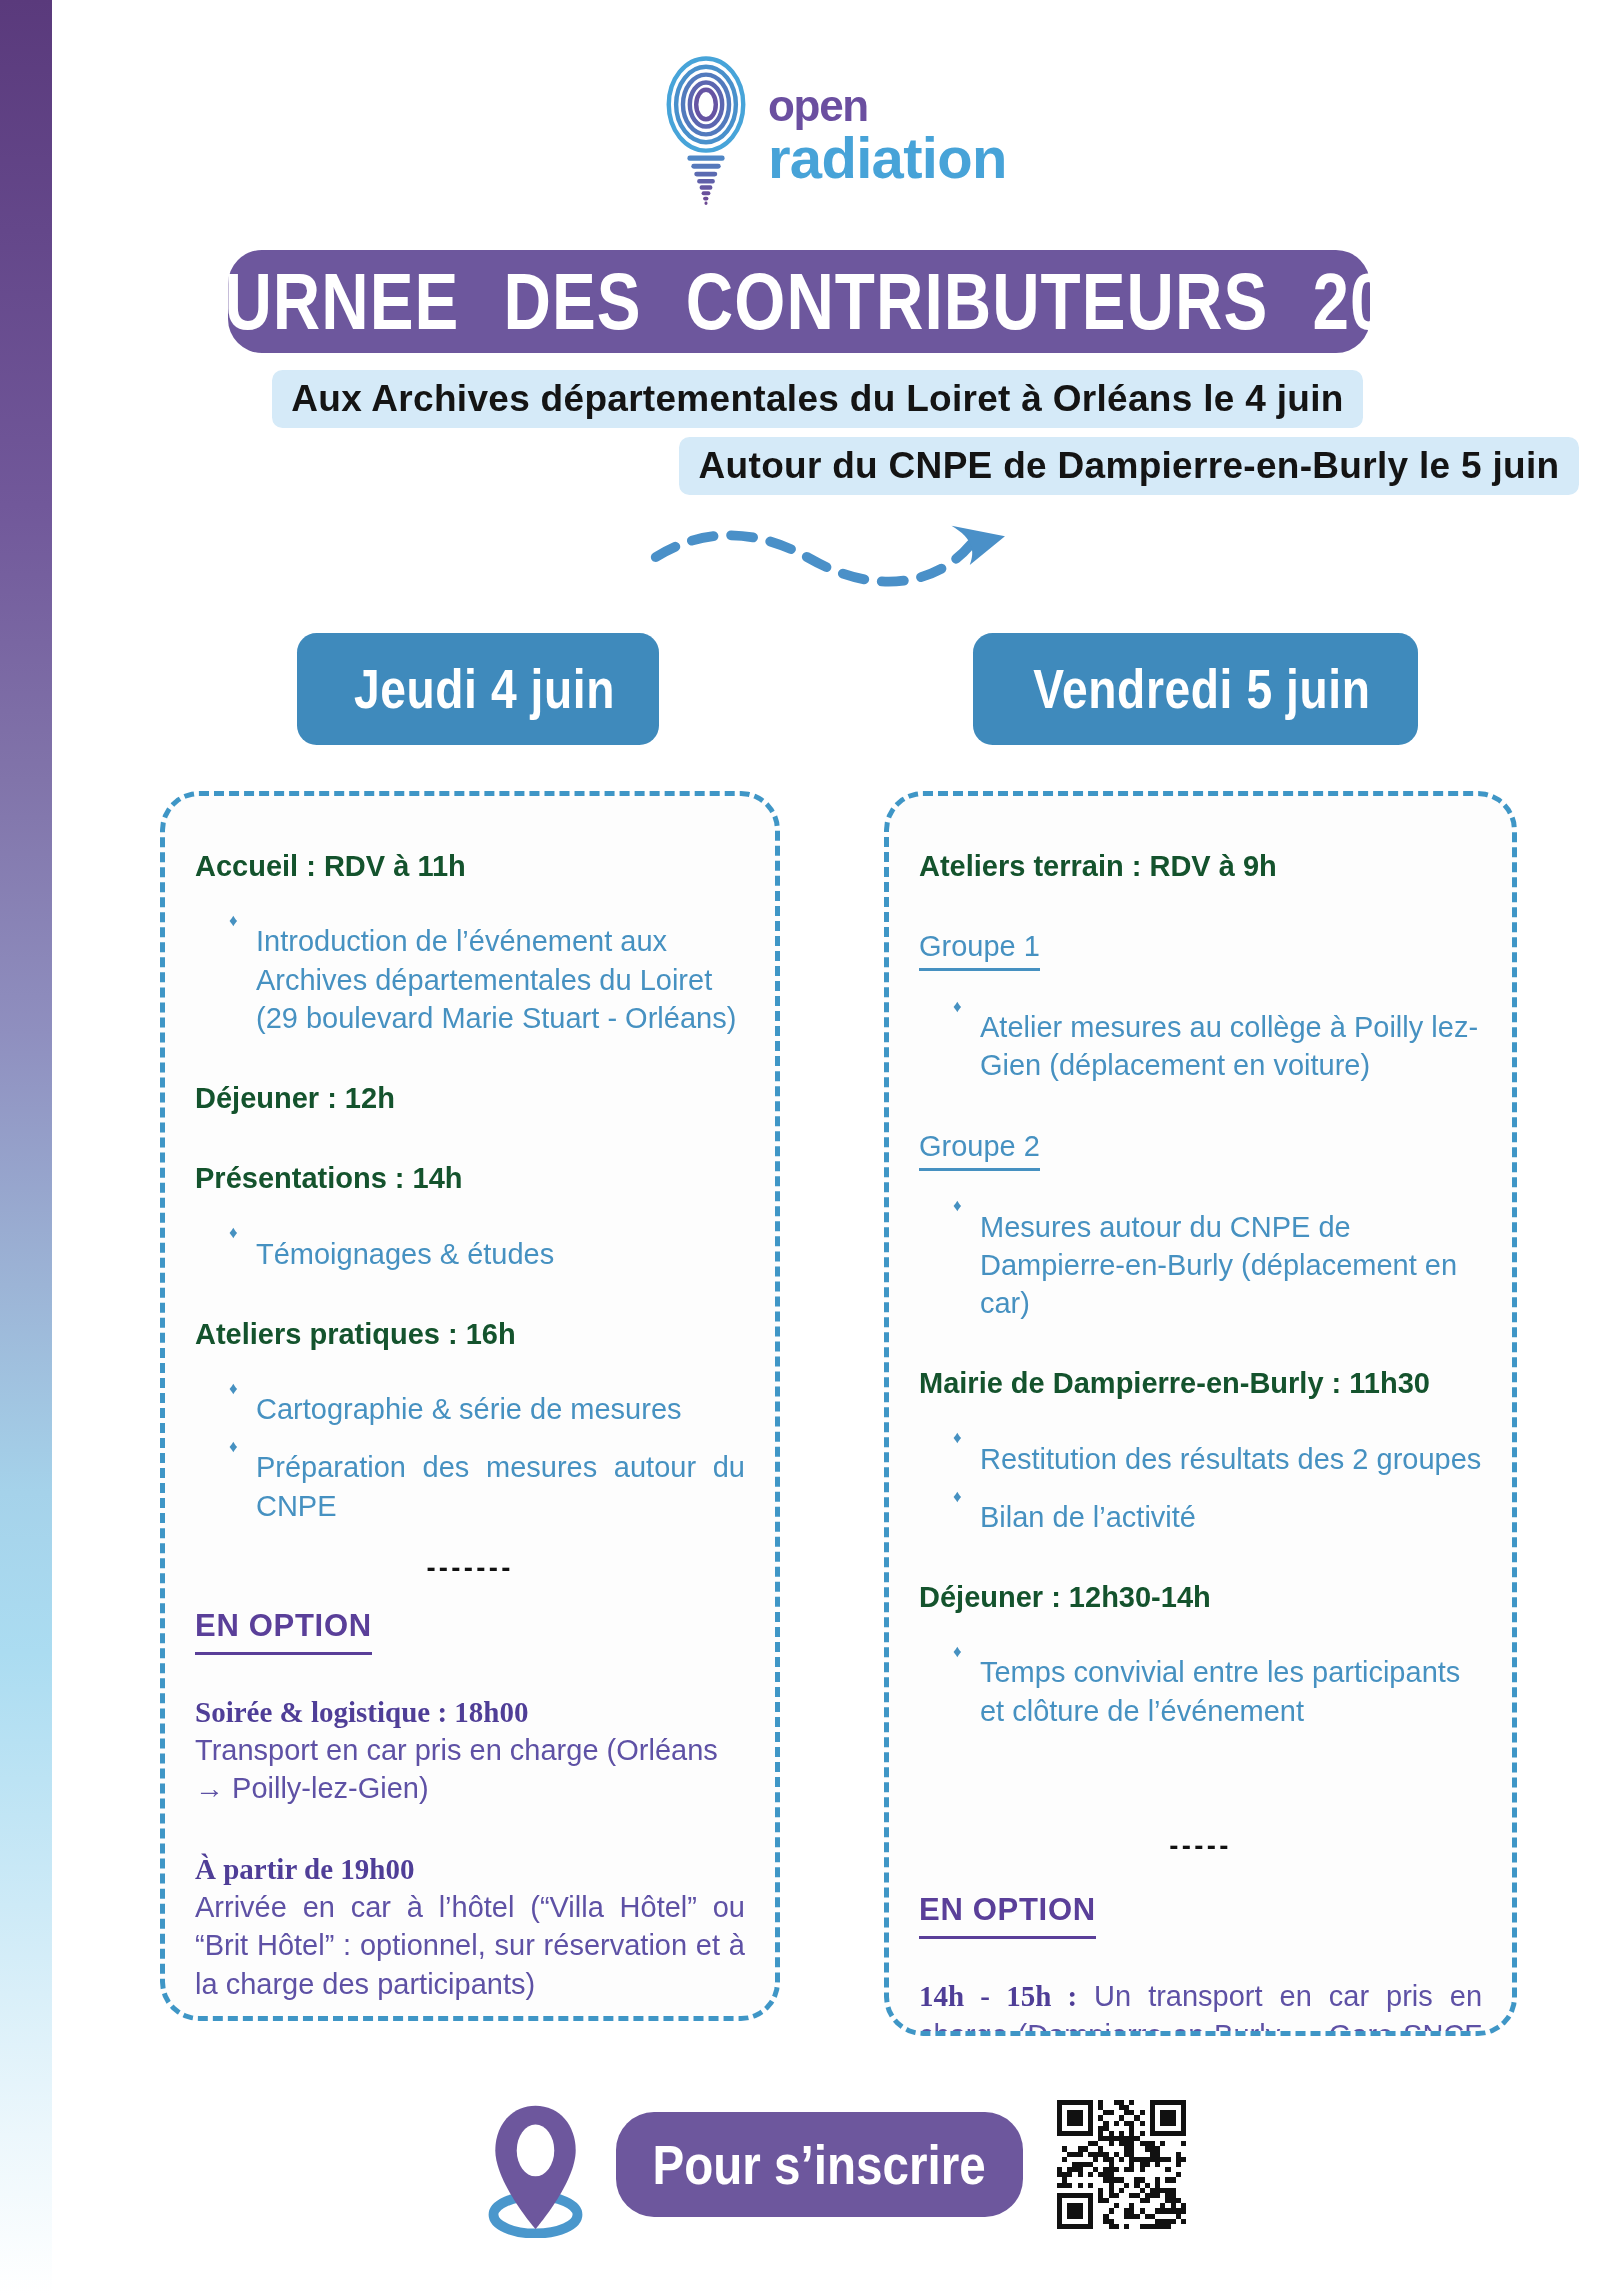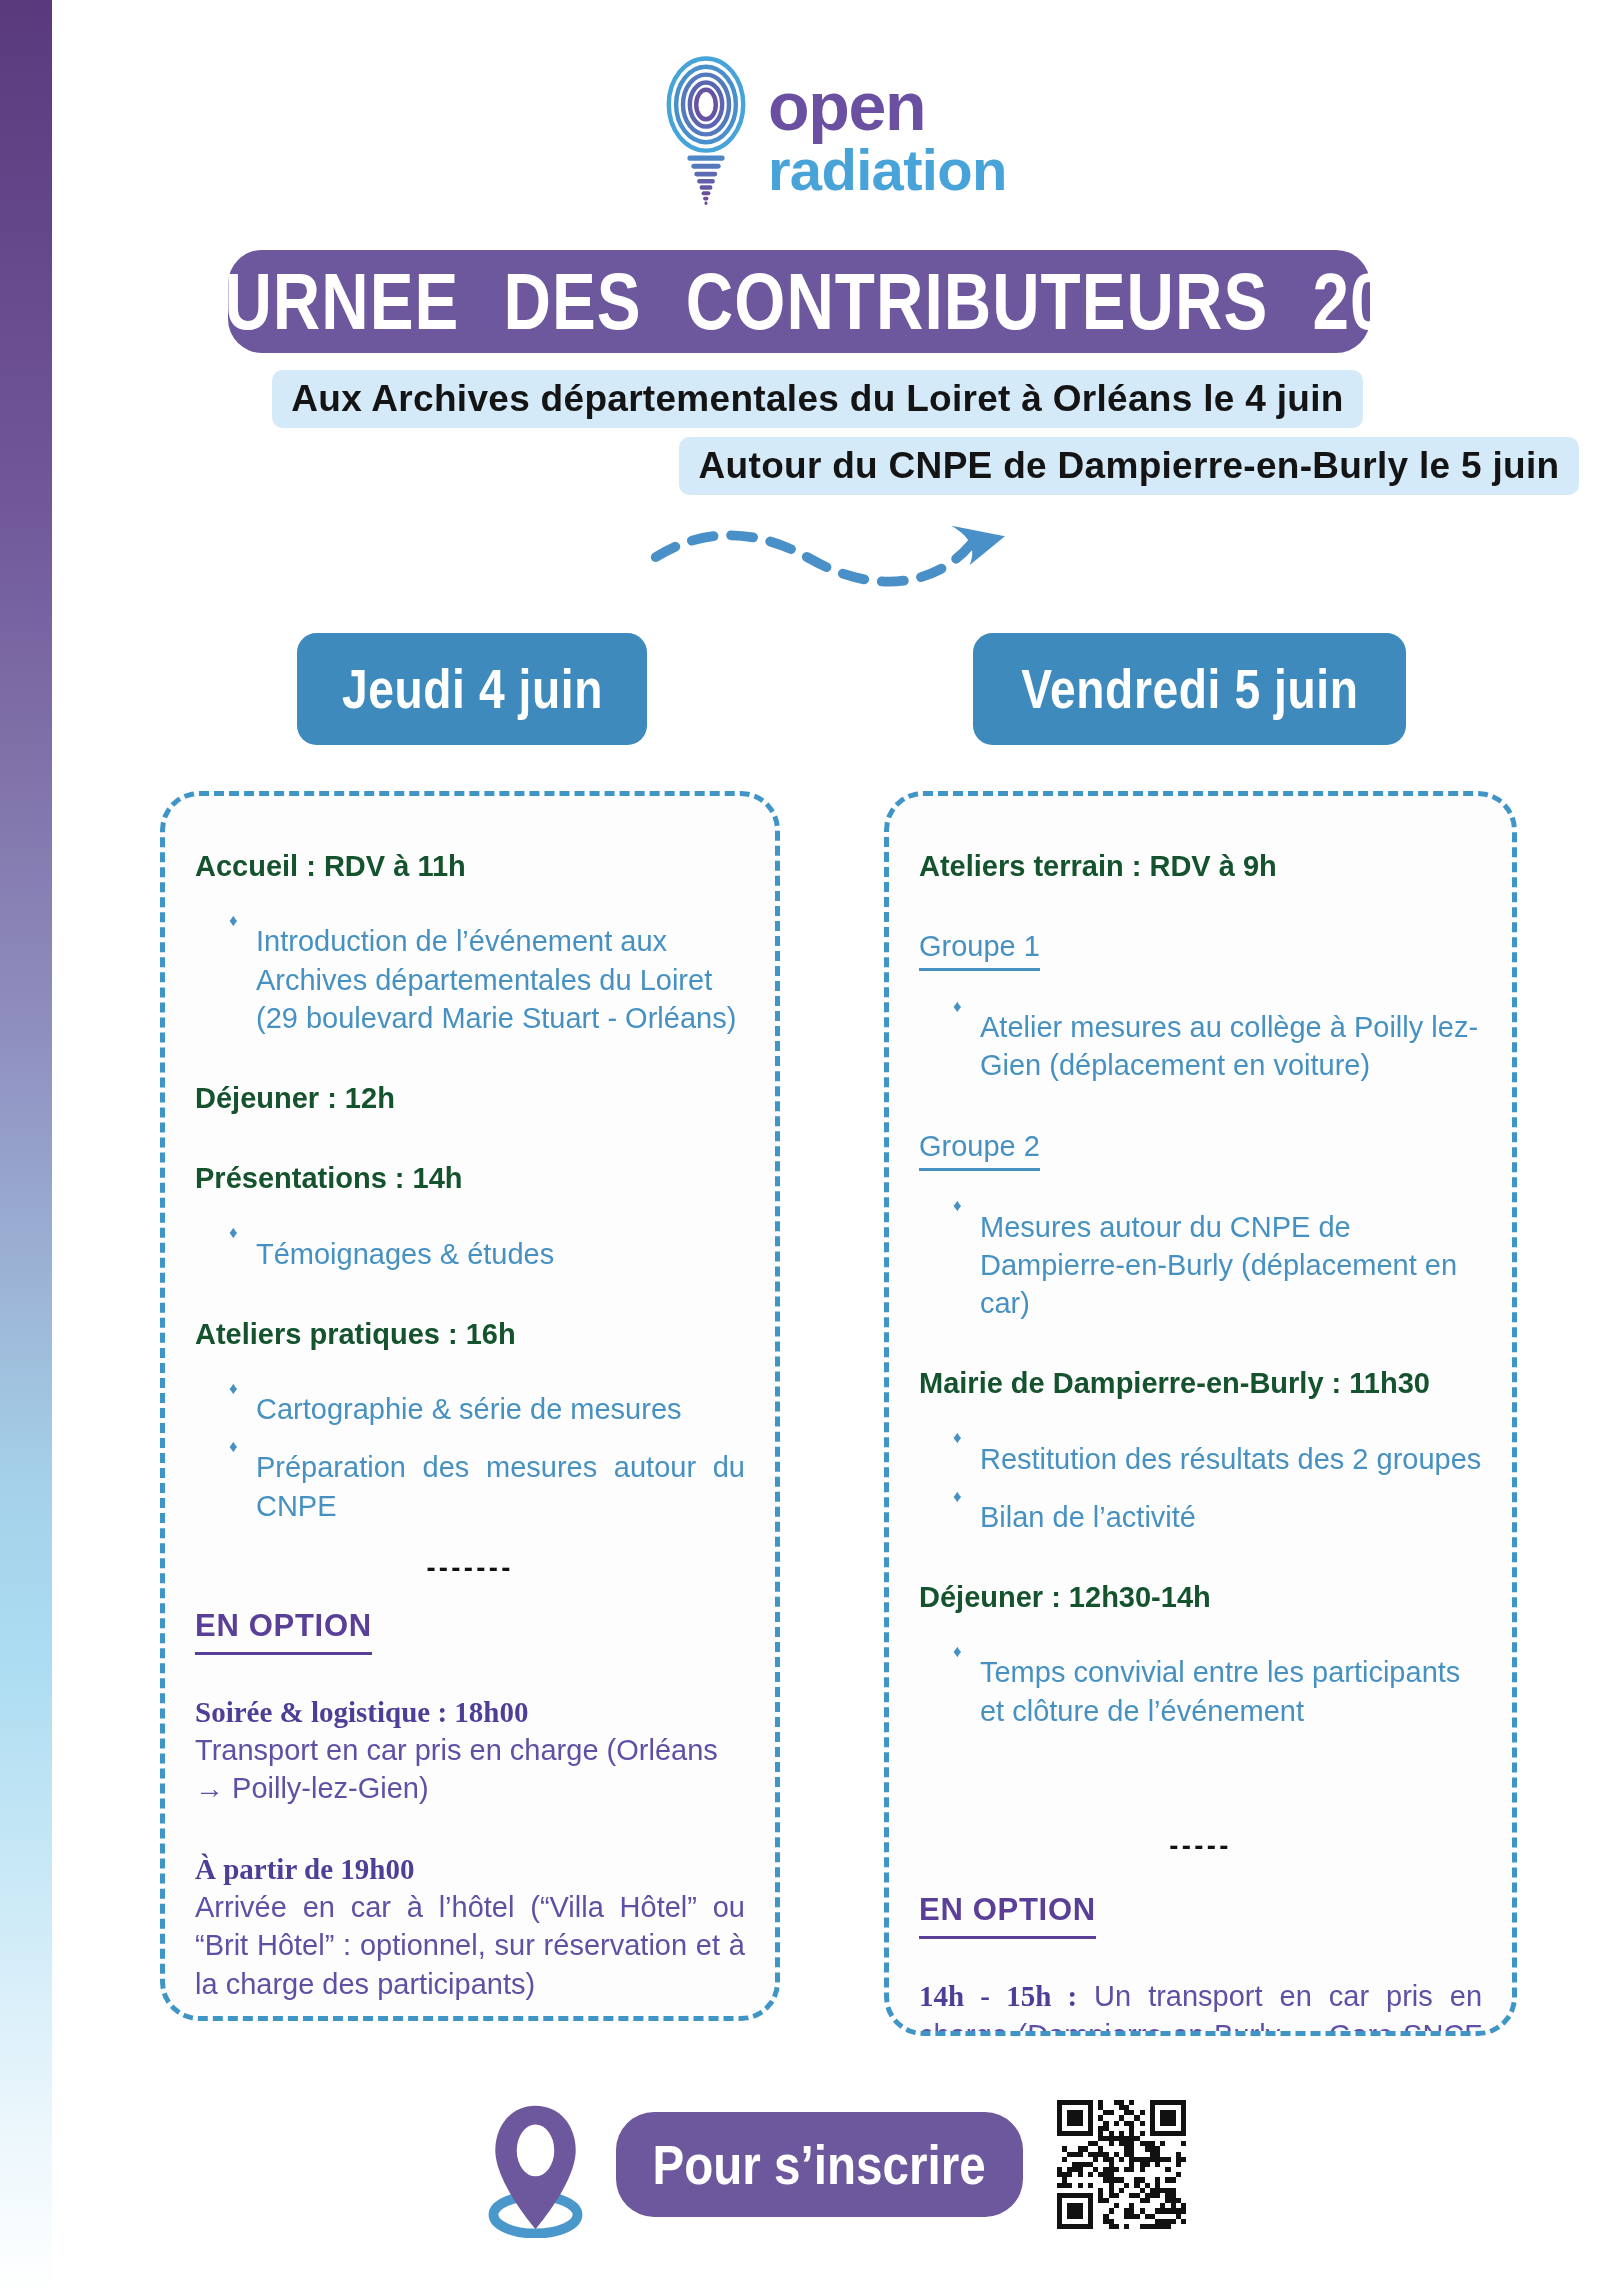--- a/index.html
+++ b/index.html
@@ -15,21 +15,21 @@
       #8f8fbf 45%, #9cb4d6 56%, #a5d2ea 65%, #abdcf1 72%,
       #cdeaf7 83%, #ecf7fc 93%, #ffffff 100%);
   }
   
   .logo-area{
     position:absolute;left:657px;top:38px;width:405px;height:183px;background:#ffffff;
     display:flex;align-items:center;gap:13px;
   }
   .logo-pin{width:98px;height:170px;flex:0 0 auto;}
   .logo-text{display:flex;flex-direction:column;line-height:1;}
-  .logo-open{font-size:68px;font-weight:bold;color:#6b4fa0;letter-spacing:-1.3px;margin-top:12px;}
+  .logo-open{font-size:44px;font-weight:bold;color:#6b4fa0;letter-spacing:-1.3px;margin-top:12px;}
   .logo-radiation{font-size:58px;font-weight:bold;color:#47a3d8;letter-spacing:-0.7px;margin-top:1.3px;}
   
   .title-banner{
     position:absolute;left:228px;top:250px;width:1142px;height:103px;
     background:#6d579d;border-radius:34px;
     display:flex;align-items:center;justify-content:center;
   }
   .title-banner .txt{
     color:#ffffff;font-size:80px;font-weight:bold;letter-spacing:1.3px;word-spacing:0.38em;
     transform:scaleX(0.82);transform-origin:center;white-space:nowrap;
@@ -40,21 +40,21 @@
   .subtitle-row.l2{top:437px;text-align:right;}
   .subtitle-chip{
     display:inline-block;background:#d5eaf8;border-radius:10.5px;
     padding:7.8px 19.6px;font-size:37px;font-weight:bold;color:#141414;letter-spacing:0.3px;
   }
   
   .arrow-wrap{position:absolute;left:646px;top:518px;width:370px;height:86px;}
   
   .day-header{
     position:absolute;top:633px;height:112px;background:#3f8abc;border-radius:19.6px;
-    display:flex;align-items:center;justify-content:center;
+    display:flex;align-items:center;justify-content:center;padding-left:12px;
   }
   .day-header.left{left:297px;width:350px;}
   .day-header.right{left:973px;width:433px;}
   .day-header .txt{
     color:#ffffff;font-size:55px;font-weight:bold;white-space:nowrap;
     transform:scaleX(0.84);transform-origin:center;letter-spacing:0.7px;
   }
   
   .card{
     position:absolute;top:791px;background:#fdfdfd;

